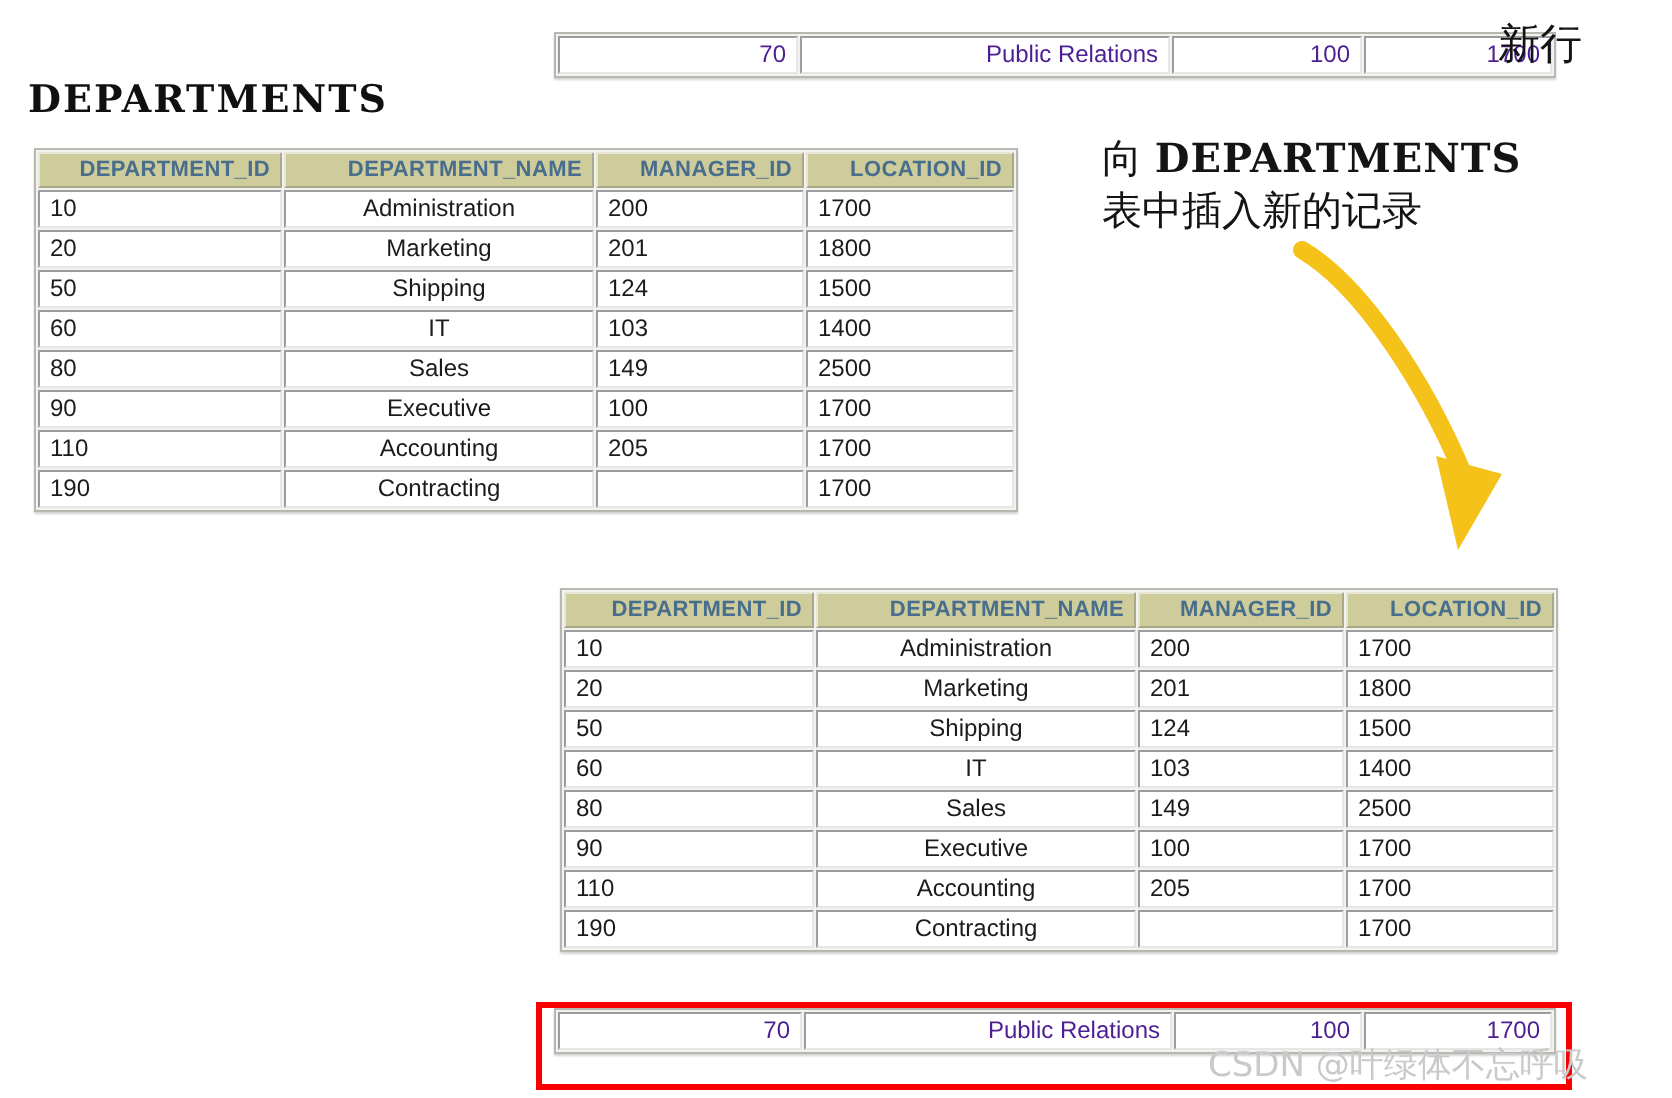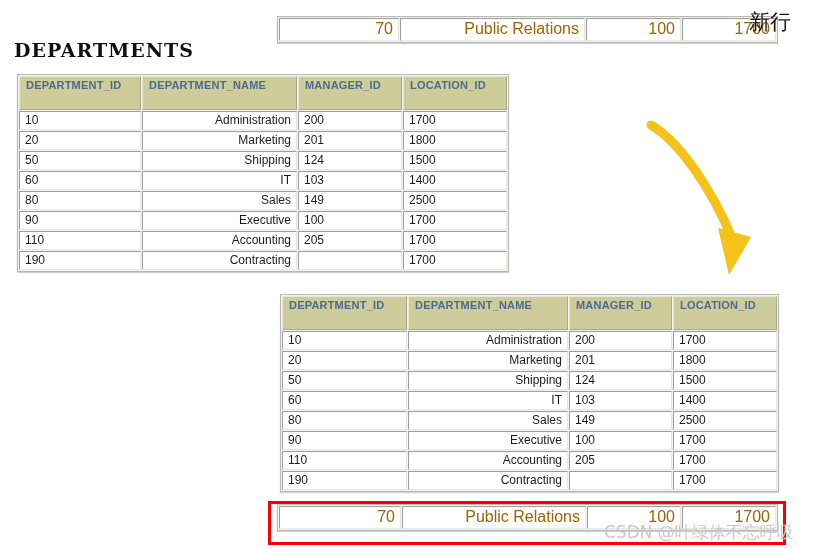--- a/index.html
+++ b/index.html
@@ -25,22 +25,22 @@
     border: 1px solid #b8b8b0;
     box-shadow: 0 1px 1px rgba(0,0,0,.18);
     table-layout: fixed;
   }
   .gtable th {
     background: #cdcc9a;
     color: #486d8d;
     font-size: 11px;
     font-weight: bold;
     letter-spacing: .2px;
-    text-align: left;
-    padding: 2px 5px 18px 6px;
+    text-align: right;
+    padding: 2px 5px 2px 6px;
     border-top: 1px solid #e7e7d8;
     border-left: 1px solid #e7e7d8;
     border-right: 1px solid #a9a888;
     border-bottom: 1px solid #a9a888;
     white-space: nowrap;
     height: 16px;
     box-sizing: border-box;
   }
   .gtable td {
     background: #ffffff;
@@ -50,36 +50,36 @@
     border-top: 1px solid #9d9d9d;
     border-left: 1px solid #9d9d9d;
     border-right: 1px solid #e6e6e6;
     border-bottom: 1px solid #e6e6e6;
     height: 19px;
     box-sizing: border-box;
     overflow: hidden;
     white-space: nowrap;
   }
   .gtable td.num { text-align: left; }
-  .gtable td.txt { text-align: right; }
+  .gtable td.txt { text-align: center; }
 
   
   .rowstrip {
     position: absolute;
     border-collapse: separate;
     border-spacing: 1px;
     background: #f2f2f0;
     border: 1px solid #b8b8b0;
     box-shadow: 0 1px 1px rgba(0,0,0,.18);
     table-layout: fixed;
   }
   .rowstrip td {
     background: #ffffff;
-    color: #a16207;
-    font-size: 16px;
+    color: #4c1d95;
+    font-size: 12px;
     padding: 1px 5px 2px 5px;
     border-top: 1px solid #9d9d9d;
     border-left: 1px solid #9d9d9d;
     border-right: 1px solid #e6e6e6;
     border-bottom: 1px solid #e6e6e6;
     height: 19px;
     box-sizing: border-box;
     overflow: hidden;
     white-space: nowrap;
     margin-left: 24px;
@@ -242,20 +242,25 @@
       <tr>
         <td class="num">190</td>
         <td class="txt">Contracting</td>
         <td class="num"></td>
         <td class="num">1700</td>
       </tr>
     </tbody>
 </table>
 
 <div id="annotation">
+  <div>
+    <span>向</span>
+    <span class="en">DEPARTMENTS</span>
+  </div>
+  <div>表中插入新的记录</div>
 </div>
 
 <svg id="arrow-svg" viewBox="0 0 200 175">
   <path d="M 51 5 C 80 22, 112 70, 132 118" stroke="#f5c21a" stroke-width="9" fill="none" stroke-linecap="round"></path>
   <path d="M 129 155 L 118 108 L 151 117 Z" fill="#f5c21a"></path>
 </svg>
 
 <table class="gtable" id="table-after" style="left:280px; top:294px; width:492px;">
   <colgroup>
     <col style="width:125px">

